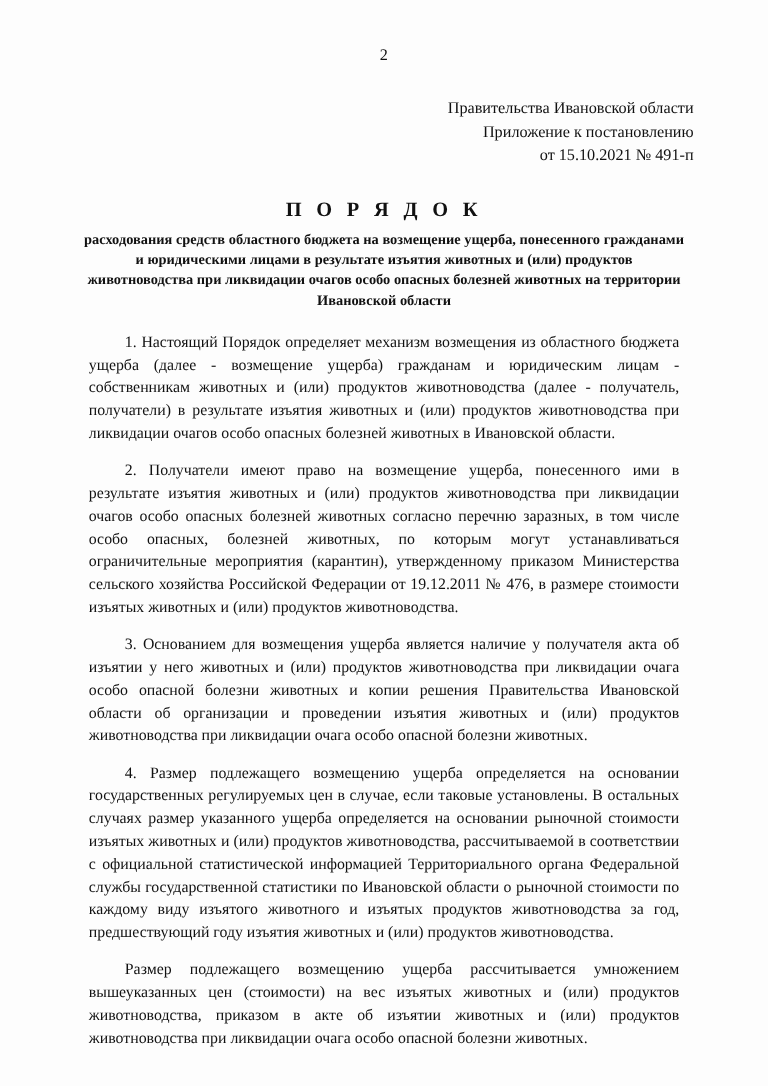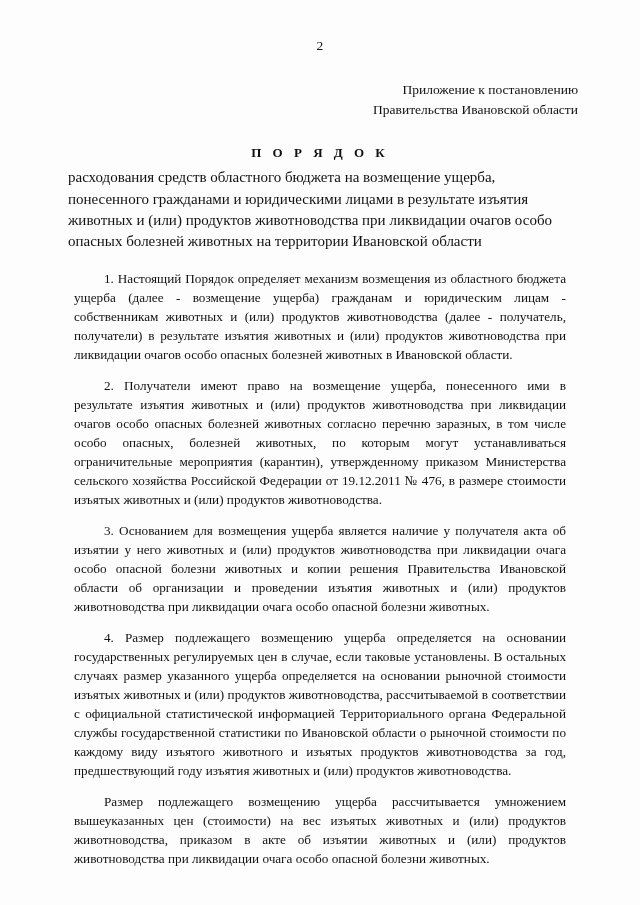--- a/index.html
+++ b/index.html
@@ -32,50 +32,51 @@
     font-size: 13.5px;
     line-height: 1.45;
     margin-bottom: 26px;
   }
   .header-block div {
     white-space: nowrap;
   }
   .doc-title {
     text-align: center;
     font-weight: bold;
-    font-size: 13px;
+    font-size: 17px;
     letter-spacing: 4px;
     margin-bottom: 6px;
   }
   .subtitle {
-    text-align: left;
-    font-weight: normal;
-    font-size: 15px;
+    text-align: center;
+    font-weight: bold;
+    font-size: 12px;
     line-height: 1.43;
     margin: 0 6px 16px 6px;
   }
   .body-text p {
     margin: 12px;
     font-size: 13.2px;
     line-height: 1.44;
     text-align: justify;
     text-indent: 30px;
     hyphens: none;
   }
 </style>
 </head>
 <body>
 
 <div class="page">
 
   <div class="page-number">2</div>
 
   <div class="header-block">
+    <div>Правительства Ивановской области</div>
     <div>Приложение к постановлению</div>
-    <div>Правительства Ивановской области</div>
+    <div>от 15.10.2021 № 491-п</div>
   </div>
 
   <div class="doc-title">П О Р Я Д О К</div>
 
   <div class="subtitle">расходования средств областного бюджета на возмещение ущерба, понесенного гражданами и юридическими лицами в результате изъятия животных и (или) продуктов животноводства при ликвидации очагов особо опасных болезней животных на территории Ивановской области</div>
 
   <div class="body-text">
     <p>1. Настоящий Порядок определяет механизм возмещения из областного бюджета ущерба (далее - возмещение ущерба) гражданам и юридическим лицам - собственникам животных и (или) продуктов животноводства (далее - получатель, получатели) в результате изъятия животных и (или) продуктов животноводства при ликвидации очагов особо опасных болезней животных в Ивановской области.</p>
     <p>2. Получатели имеют право на возмещение ущерба, понесенного ими в результате изъятия животных и (или) продуктов животноводства при ликвидации очагов особо опасных болезней животных согласно перечню заразных, в том числе особо опасных, болезней животных, по которым могут устанавливаться ограничительные мероприятия (карантин), утвержденному приказом Министерства сельского хозяйства Российской Федерации от 19.12.2011 № 476, в размере стоимости изъятых животных и (или) продуктов животноводства.</p>
     <p>3. Основанием для возмещения ущерба является наличие у получателя акта об изъятии у него животных и (или) продуктов животноводства при ликвидации очага особо опасной болезни животных и копии решения Правительства Ивановской области об организации и проведении изъятия животных и (или) продуктов животноводства при ликвидации очага особо опасной болезни животных.</p>

